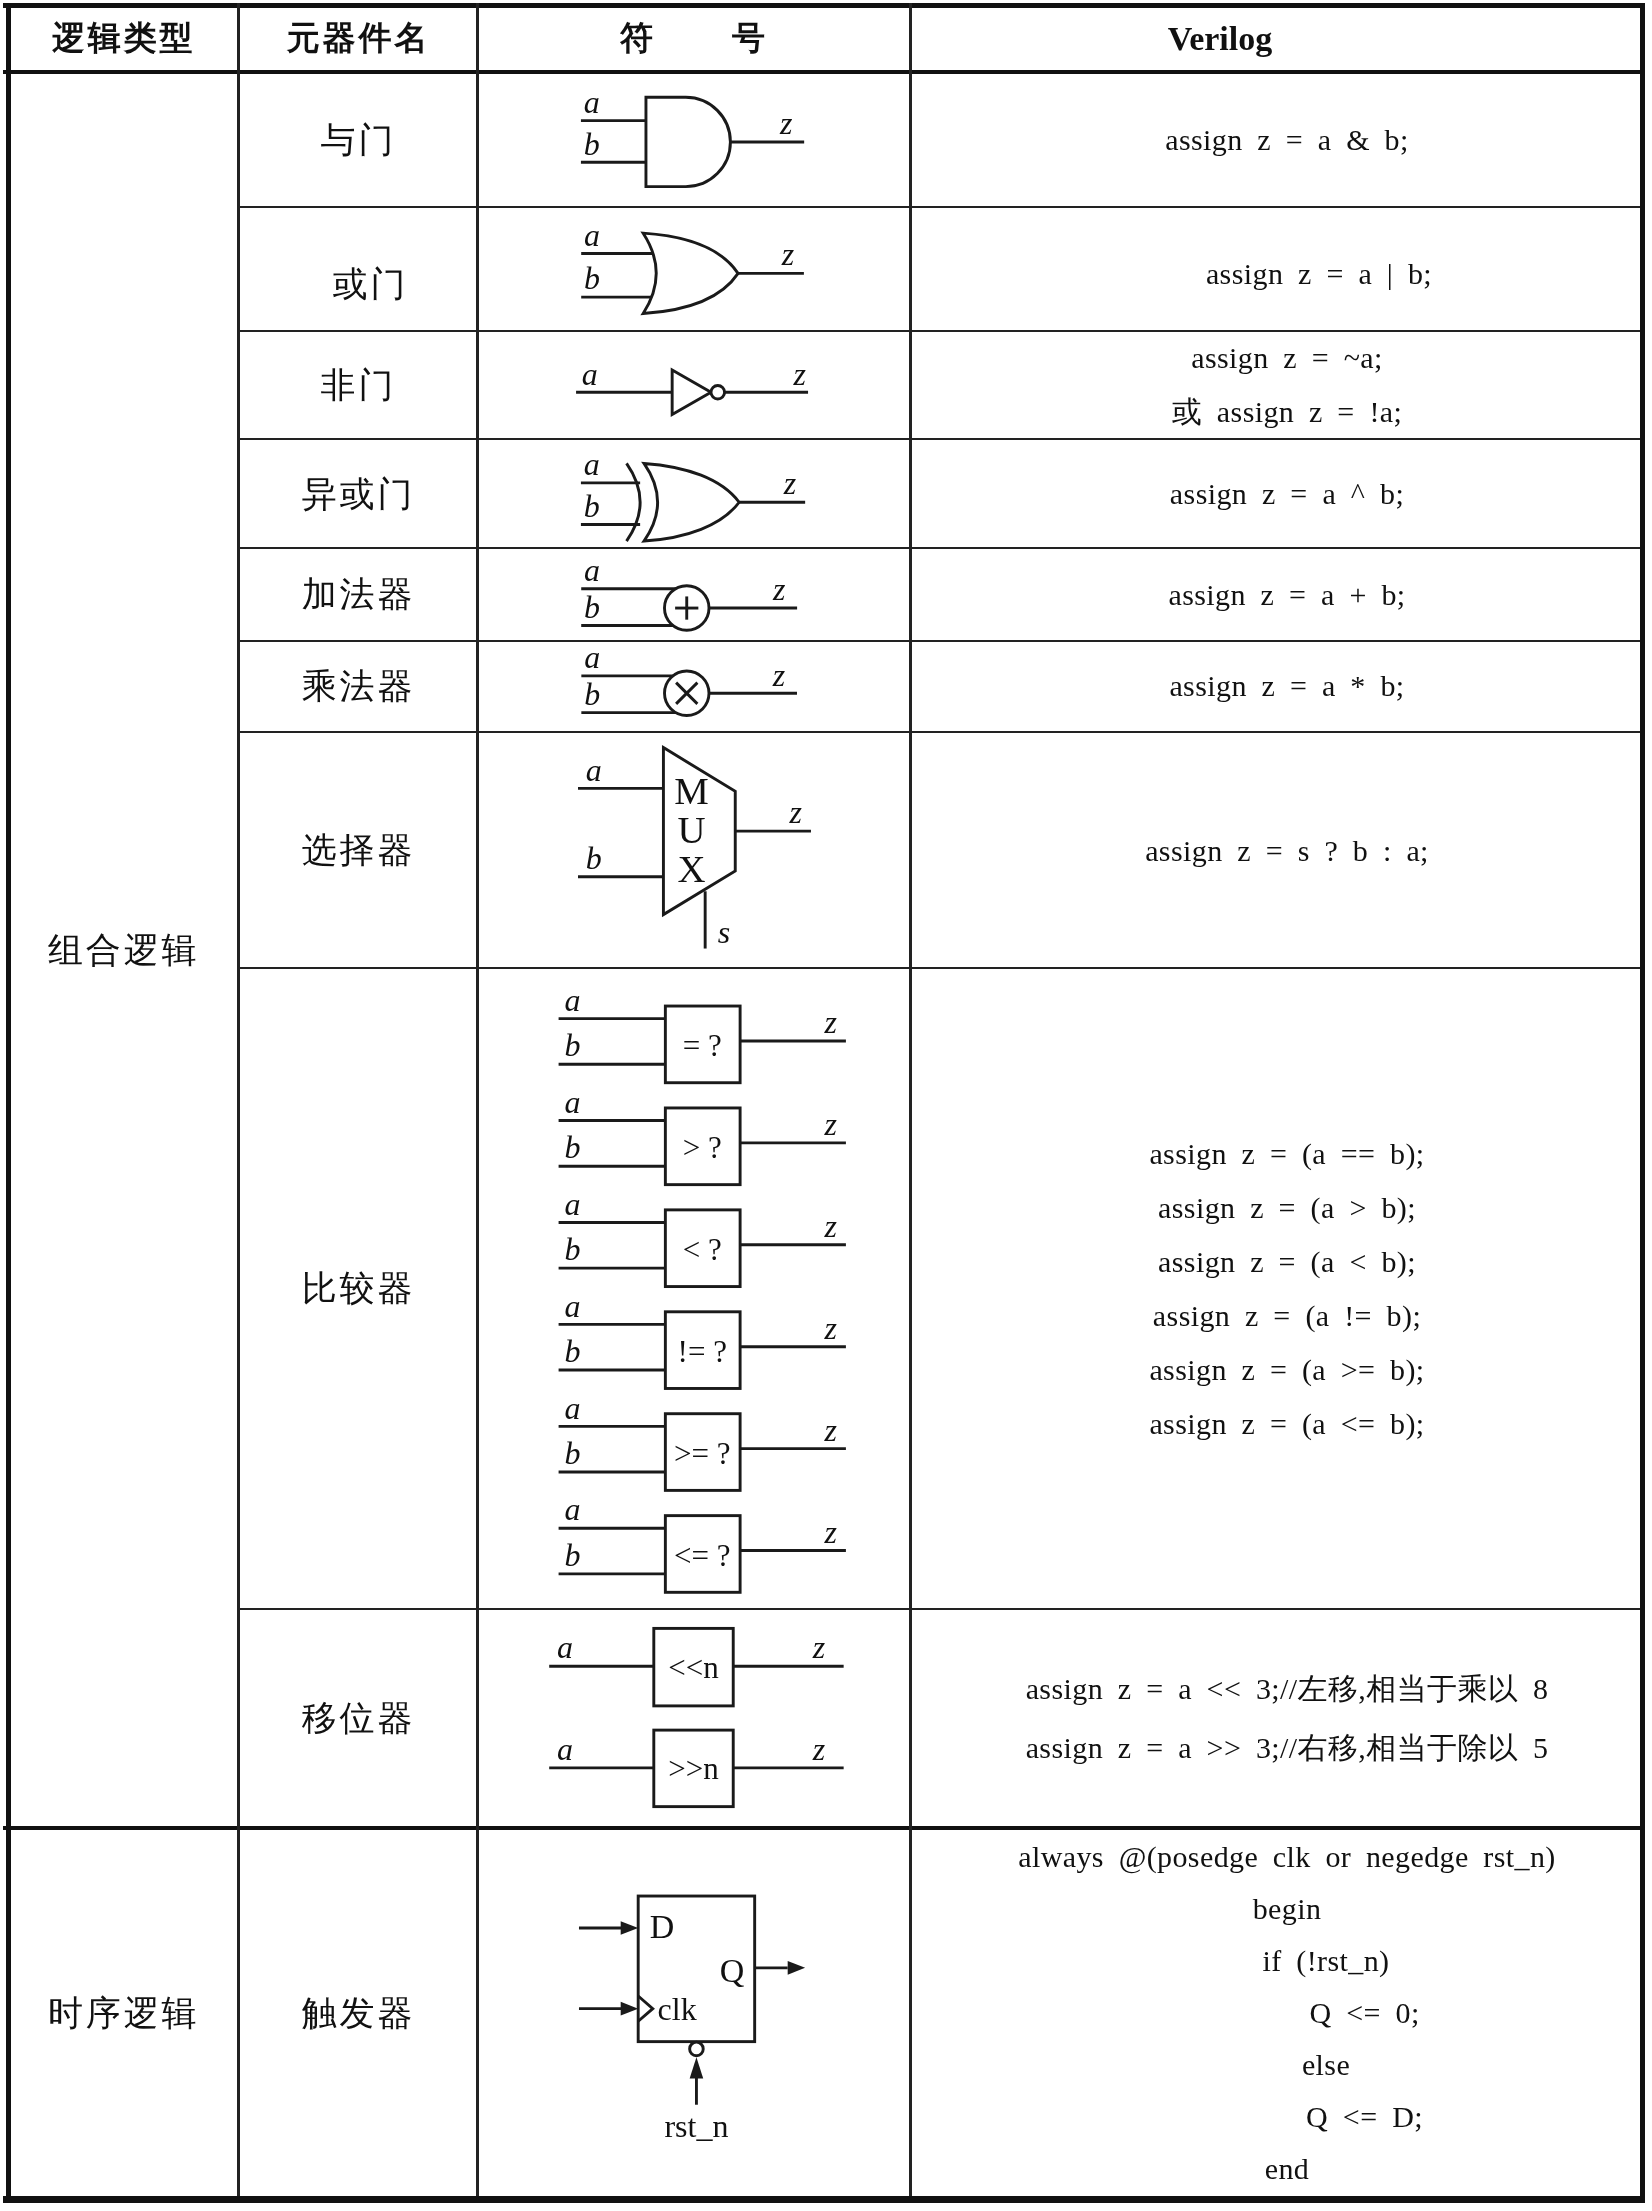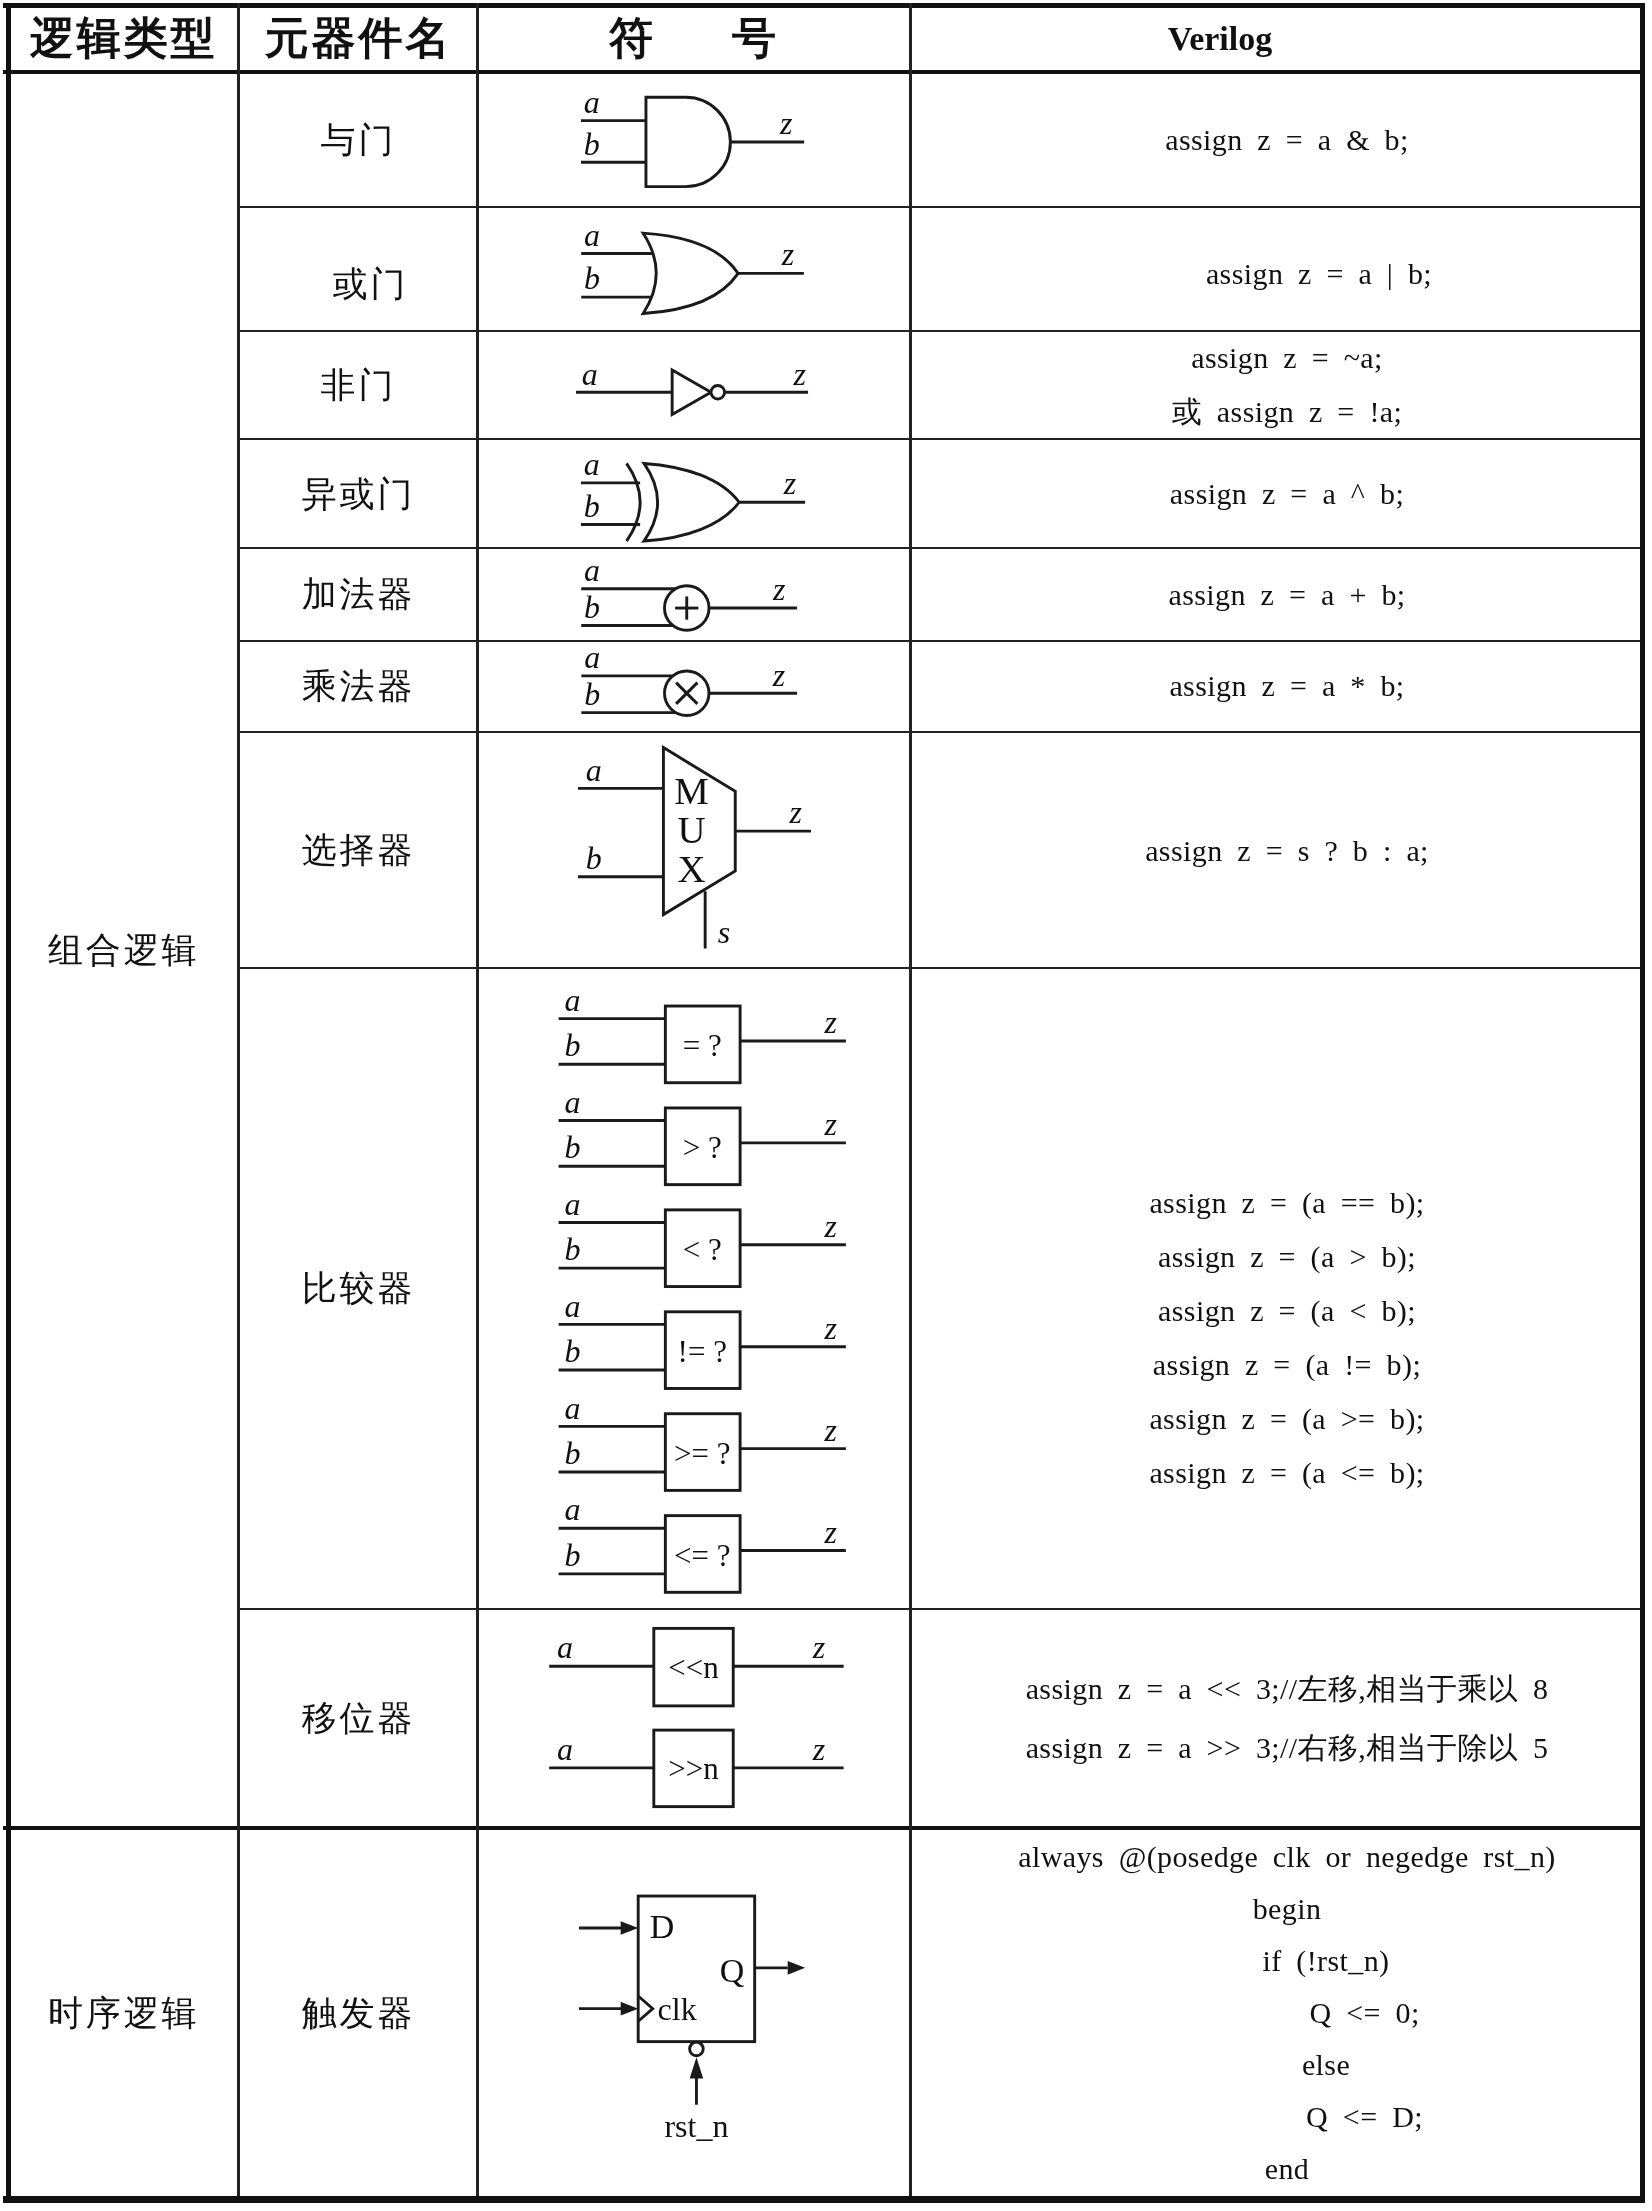--- a/index.html
+++ b/index.html
@@ -7,21 +7,21 @@
     position:relative; width:1653px; height:2211px; background:#ffffff;
     font-family:"Liberation Serif","DejaVu Serif",serif; color:#111;
     overflow:hidden;
   }
   .hline, .vline { position:absolute; background:#222; }
   .cell {
     position:absolute; display:flex; align-items:center; justify-content:center;
     box-sizing:border-box; text-align:center;
   }
   .cn   { font-family:"Liberation Serif","DejaVu Serif",serif; font-size:35px; letter-spacing:2.9px; }
-  .hdr-cn { font-family:"Liberation Sans","DejaVu Sans",sans-serif; font-weight:bold; font-size:44px; letter-spacing:2.9px; }
+  .hdr-cn { font-family:"Liberation Sans","DejaVu Sans",sans-serif; font-weight:bold; font-size:33px; letter-spacing:2.9px; }
   .hdr-en { font-family:"Liberation Serif","DejaVu Serif",serif; font-weight:bold; font-size:34px; }
   .sym-gap { display:flex; gap:76px; }
   .vcell {
     position:absolute; display:flex; flex-direction:column; justify-content:center;
     align-items:center; padding-left:22px; box-sizing:border-box;
   }
   .code-line {
     font-family:"Liberation Serif","DejaVu Serif",serif; font-size:30px;
     line-height:54px; white-space:pre; word-spacing:6.8px; letter-spacing:0.4px;
   }
@@ -275,21 +275,21 @@
       <line class="wire" x1="82" y1="576" x2="192" y2="576"></line>
       <line class="wire" x1="82" y1="623" x2="192" y2="623"></line>
       <line class="wire" x1="269" y1="599" x2="378" y2="599"></line>
       <rect class="gate" x="192" y="563" width="77" height="79"></rect>
       <text class="sig" x="88" y="568">a</text>
       <text class="sig" x="88" y="615">b</text>
       <text class="sig" x="356" y="591">z</text>
       <text class="boxlbl" x="230" y="615" text-anchor="middle">&lt;= ?</text>
     </svg>
   </div>
-  <div class="vcell" style="left:912px;top:1018px;width:728px;height:639px">
+  <div class="vcell" style="left:912px;top:969px;width:728px;height:639px">
     <div class="code-line">assign z = (a == b);</div>
     <div class="code-line">assign z = (a &gt; b);</div>
     <div class="code-line">assign z = (a &lt; b);</div>
     <div class="code-line">assign z = (a != b);</div>
     <div class="code-line">assign z = (a &gt;= b);</div>
     <div class="code-line">assign z = (a &lt;= b);</div>
   </div>
 
   <div class="cell cn" style="left:240px;top:1610px;width:237px;height:216px">
     <span>移位器</span>

